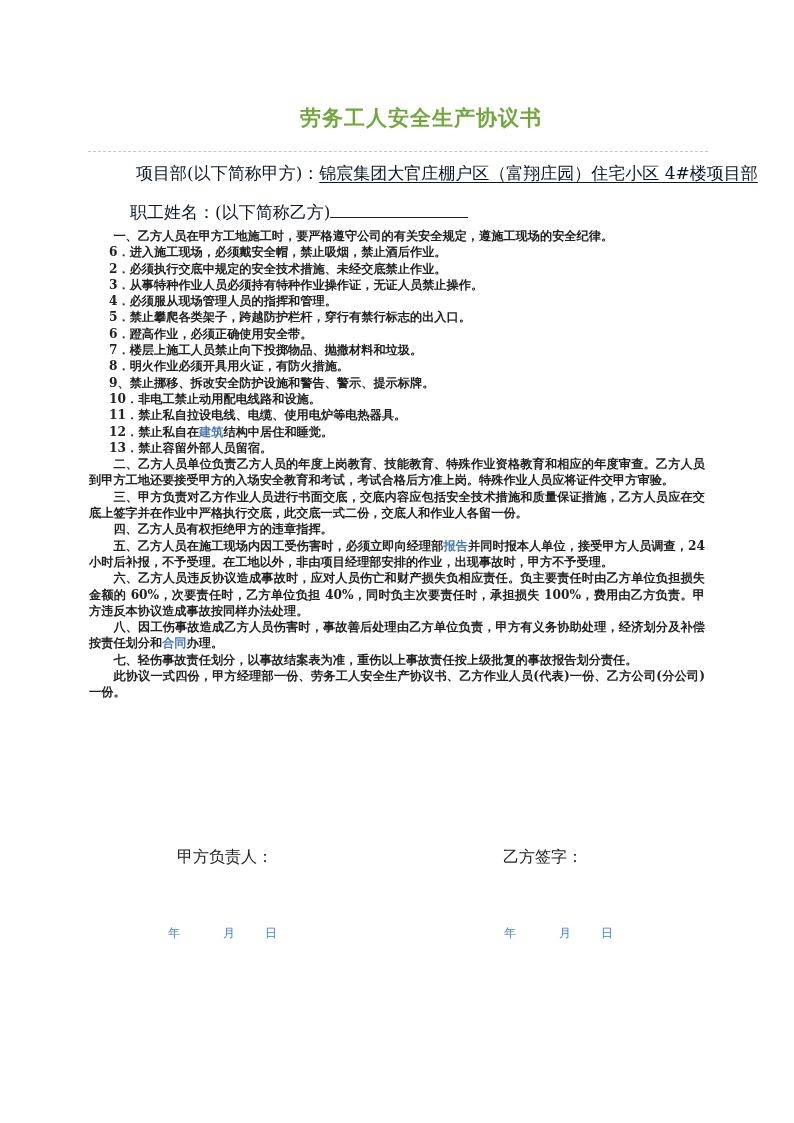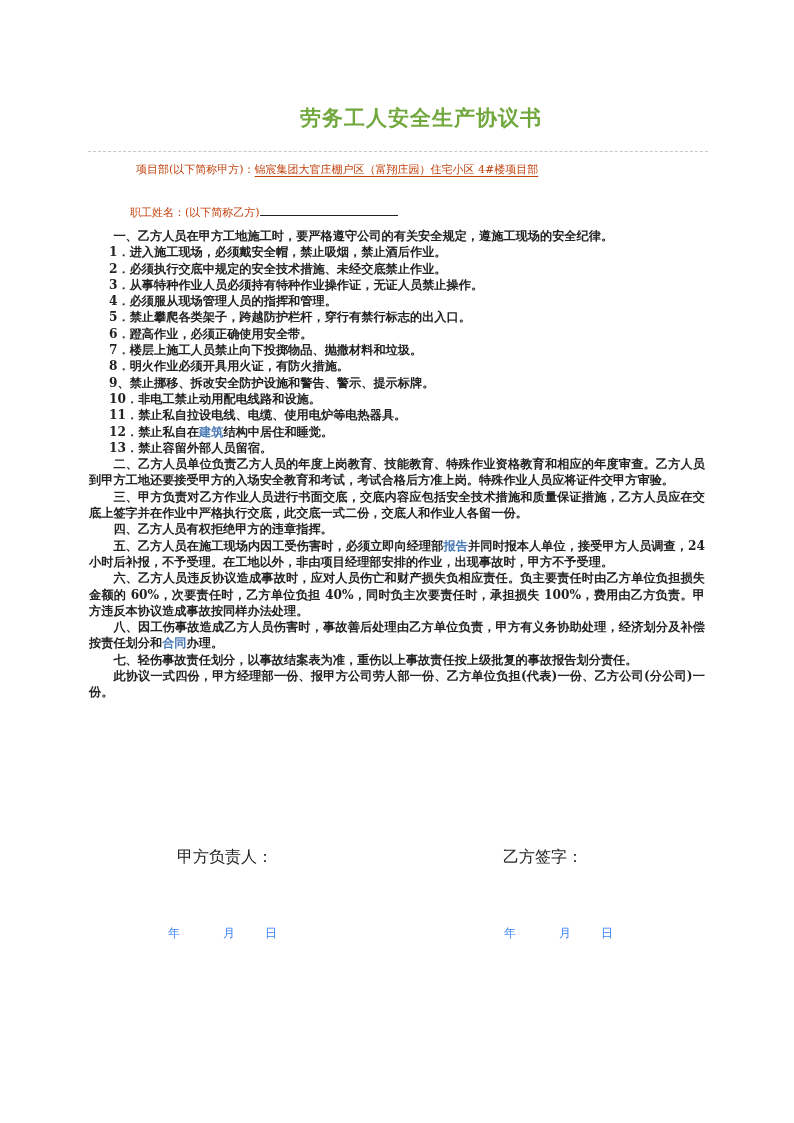--- a/index.html
+++ b/index.html
@@ -30,22 +30,22 @@
     .divider {
       position: absolute;
       top: 151px;
       left: 88px;
       width: 620px;
       height: 0;
       border-top: 1px dashed #c8c8c8;
     }
     .party-line {
       position: absolute;
-      font-size: 11px;
-      color: #c2410c;
+      font-size: 17px;
+      color: #0f172a;
       white-space: nowrap;
     }
     .party-a { top: 162px; left: 136px; }
     .party-b { top: 201px; left: 130px; text-align: right; }
     .underlined {
       text-decoration: underline;
       text-underline-offset: 3px;
     }
     .blank-line {
       display: inline-block;
@@ -101,42 +101,42 @@
 <div class="party-line party-a">
   <span>项目部(以下简称甲方)：</span><span class="underlined">锦宸集团大官庄棚户区（富翔庄园）住宅小区 4#楼项目部</span>
 </div>
 
 <div class="party-line party-b">
   <span>职工姓名：(以下简称乙方)</span><span class="blank-line"></span>
 </div>
 
 <div class="body-text">
   <p class="indent">一、乙方人员在甲方工地施工时，要严格遵守公司的有关安全规定，遵施工现场的安全纪律。</p>
-  <p class="item">1．进入施工现场，必须戴安全帽，禁止吸烟，禁止酒后作业。</p>
+  <p class="item">6．进入施工现场，必须戴安全帽，禁止吸烟，禁止酒后作业。</p>
   <p class="item">2．必须执行交底中规定的安全技术措施、未经交底禁止作业。</p>
   <p class="item">3．从事特种作业人员必须持有特种作业操作证，无证人员禁止操作。</p>
   <p class="item">4．必须服从现场管理人员的指挥和管理。</p>
   <p class="item">5．禁止攀爬各类架子，跨越防护栏杆，穿行有禁行标志的出入口。</p>
   <p class="item">6．蹬高作业，必须正确使用安全带。</p>
   <p class="item">7．楼层上施工人员禁止向下投掷物品、抛撒材料和垃圾。</p>
   <p class="item">8．明火作业必须开具用火证，有防火措施。</p>
   <p class="item">9、禁止挪移、拆改安全防护设施和警告、警示、提示标牌。</p>
   <p class="item">10．非电工禁止动用配电线路和设施。</p>
   <p class="item">11．禁止私自拉设电线、电缆、使用电炉等电热器具。</p>
   <p class="item"><span>12．禁止私自在</span><span class="link">建筑</span><span>结构中居住和睡觉。</span></p>
   <p class="item">13．禁止容留外部人员留宿。</p>
 
   <p class="indent">二、乙方人员单位负责乙方人员的年度上岗教育、技能教育、特殊作业资格教育和相应的年度审查。乙方人员到甲方工地还要接受甲方的入场安全教育和考试，考试合格后方准上岗。特殊作业人员应将证件交甲方审验。</p>
   <p class="indent">三、甲方负责对乙方作业人员进行书面交底，交底内容应包括安全技术措施和质量保证措施，乙方人员应在交底上签字并在作业中严格执行交底，此交底一式二份，交底人和作业人各留一份。</p>
   <p class="indent">四、乙方人员有权拒绝甲方的违章指挥。</p>
   <p class="indent"><span>五、乙方人员在施工现场内因工受伤害时，必须立即向经理部</span><span class="link">报告</span><span>并同时报本人单位，接受甲方人员调查，24 小时后补报，不予受理。在工地以外，非由项目经理部安排的作业，出现事故时，甲方不予受理。</span></p>
   <p class="indent">六、乙方人员违反协议造成事故时，应对人员伤亡和财产损失负相应责任。负主要责任时由乙方单位负担损失金额的 60%，次要责任时，乙方单位负担 40%，同时负主次要责任时，承担损失 100%，费用由乙方负责。甲方违反本协议造成事故按同样办法处理。</p>
   <p class="indent"><span>八、因工伤事故造成乙方人员伤害时，事故善后处理由乙方单位负责，甲方有义务协助处理，经济划分及补偿按责任划分和</span><span class="link">合同</span><span>办理。</span></p>
   <p class="indent">七、轻伤事故责任划分，以事故结案表为准，重伤以上事故责任按上级批复的事故报告划分责任。</p>
-  <p class="indent">此协议一式四份，甲方经理部一份、报甲方公司劳人部一份、乙方单位负担(代表)一份、乙方公司(分公司)一份。</p>
+  <p class="indent">此协议一式四份，甲方经理部一份、劳务工人安全生产协议书、乙方作业人员(代表)一份、乙方公司(分公司)一份。</p>
 </div>
 
 <div class="sig sig-a">甲方负责人：</div>
 <div class="sig sig-b">乙方签字：</div>
 
 <div class="date date-a">
   <span class="y">年</span><span class="m">月</span><span>日</span>
 </div>
 <div class="date date-b">
   <span class="y">年</span><span class="m">月</span><span>日</span>

